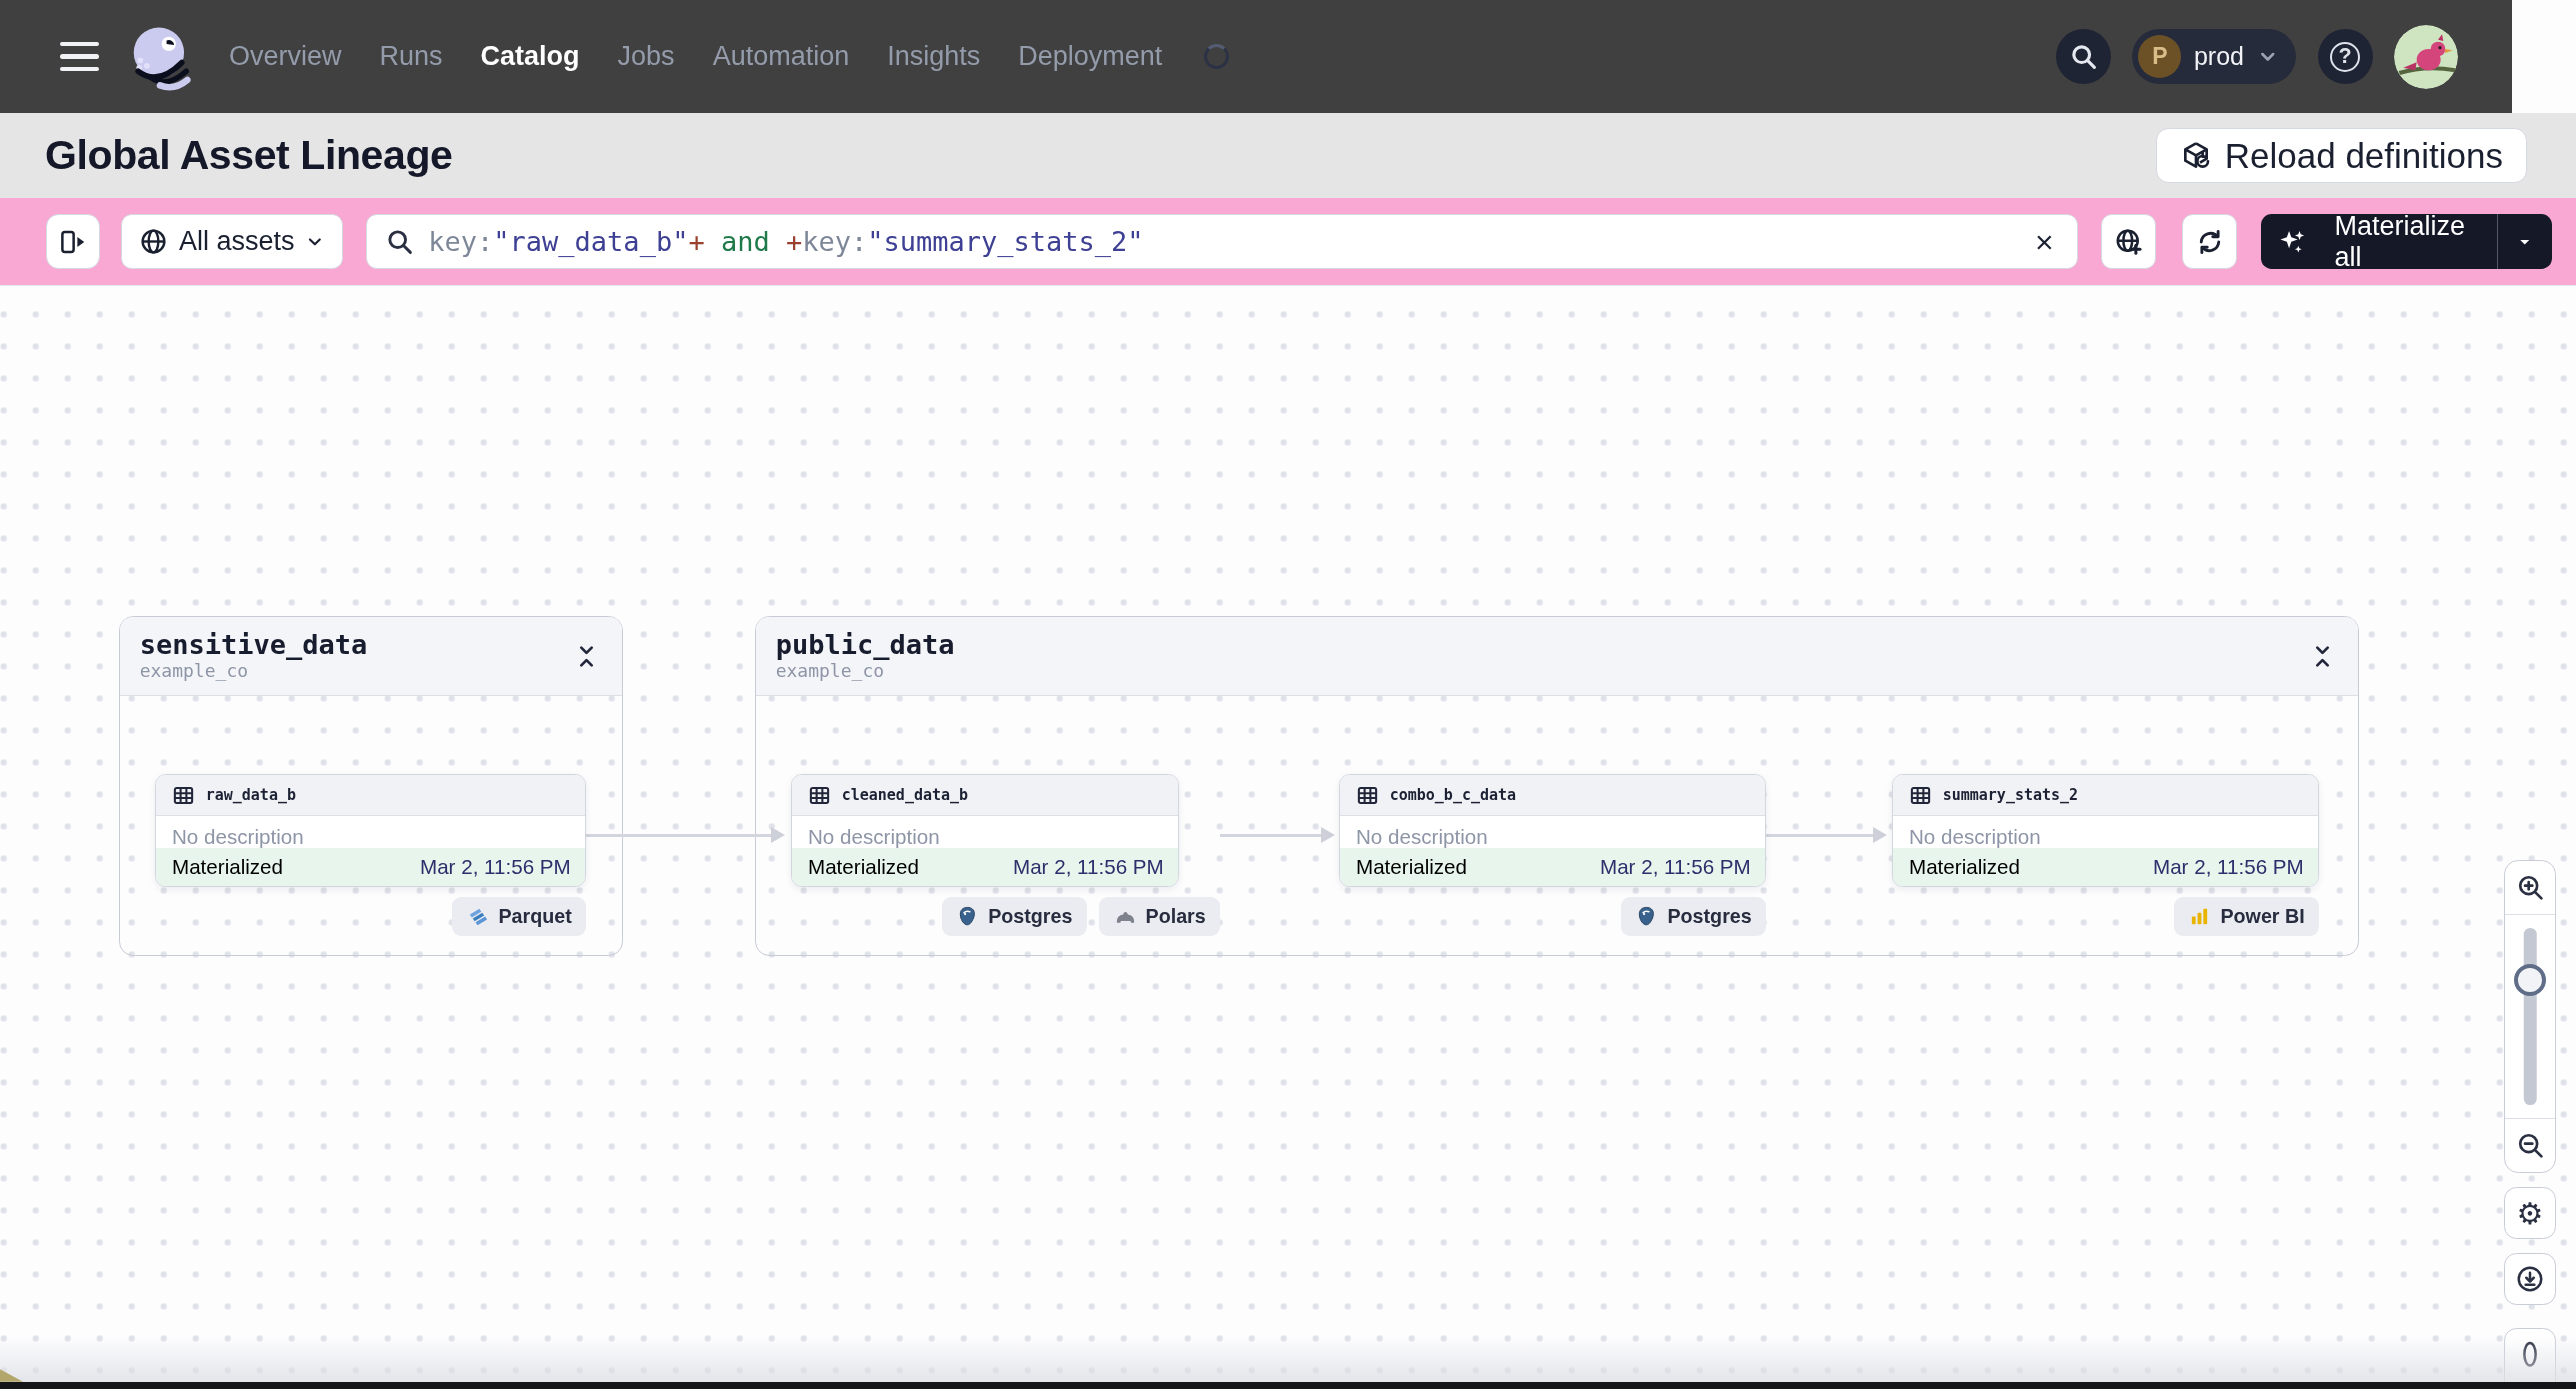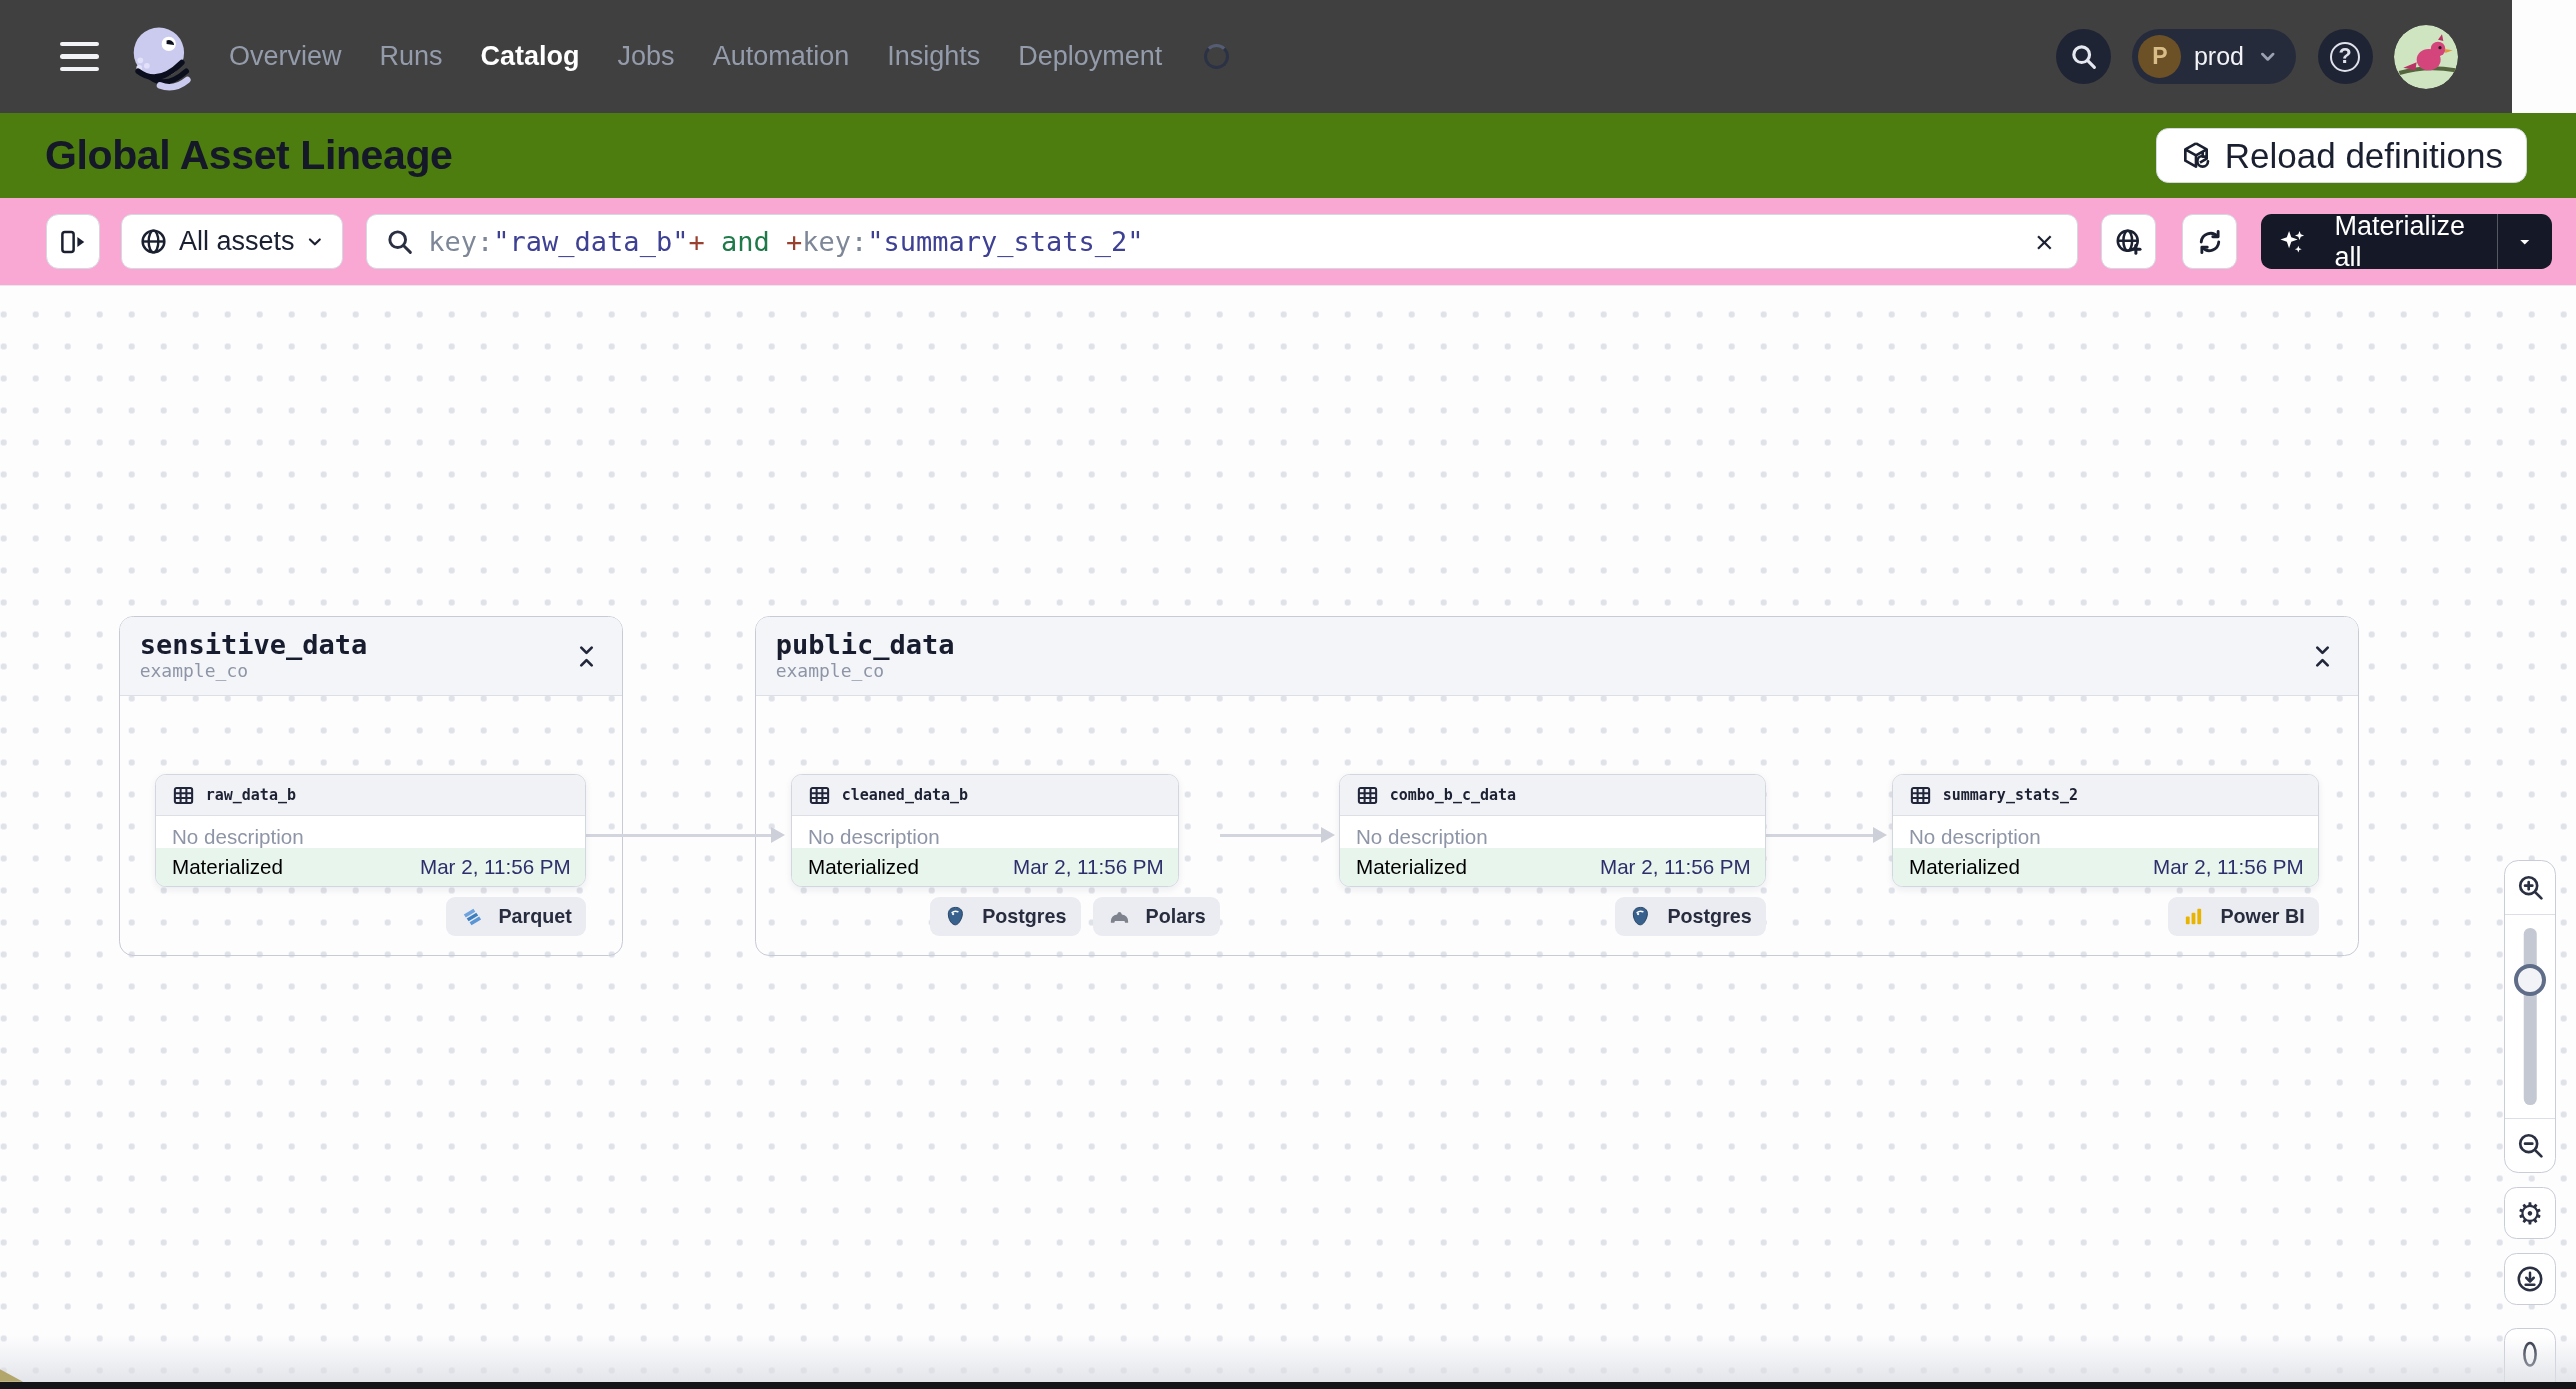--- a/index.html
+++ b/index.html
@@ -19,21 +19,21 @@
   .nav-spinner { width:25px; height:25px; border-radius:50%; border:3.6px solid #2c3245; border-top-color:#555d75; margin-left:3.6px; }
   .nav-right { margin-left:auto; display:flex; align-items:center; gap:21.5px; }
   .circle-btn { width:55px; height:55px; border-radius:50%; background:#1f2435; display:flex; align-items:center; justify-content:center; cursor:pointer; }
   .env-chip { height:55px; border-radius:28px; background:#262b3c; display:flex; align-items:center; gap:12.5px; padding:0 18px 0 6.3px; cursor:pointer; }
   .env-avatar { width:43px; height:43px; border-radius:50%; background:#6d5126; color:#d8bd88; font-size:23px; font-weight:700; display:flex; align-items:center; justify-content:center; }
   .env-name { color:#f2f3f6; font-size:25px; font-weight:500; }
   .help-circle { width:30px; height:30px; border-radius:50%; border:2.7px solid #dfe2ea; color:#dfe2ea; font-size:21.5px; font-weight:700; display:flex; align-items:center; justify-content:center; }
   .user-avatar { width:64px; height:64px; border-radius:50%; overflow:hidden; cursor:pointer; }
 
   
-  .page-header { position:absolute; top:113px; left:0; width:2576px; height:86px; background:#4d7c0f;
+  .page-header { position:absolute; top:113px; left:0; width:2576px; height:86px; background:#e5e5e5;
                  border-bottom:1.8px solid #e3e5ea; display:flex; align-items:center; padding:0 49px 0 45px; z-index:40; }
   .page-title { font-size:41px; font-weight:600; color:#141829; letter-spacing:-0.4px; }
   .btn-outline { background:#ffffff; border:1.8px solid #d4d8e0; border-radius:12.5px; display:flex; align-items:center; justify-content:center; gap:12.5px; cursor:pointer; color:#1a2030; }
   .reload-btn { margin-left:auto; height:55px; padding:0 23px; font-size:35px; font-weight:500; }
 
   
   .toolbar { position:absolute; top:198px; left:0; width:2576px; height:88px; background:#f9a8d4;
              border-bottom:1.8px solid #e6e8ed; z-index:40; }
   .toolbar > * { position:absolute; top:16px; height:55px; }
   .tb-toggle { left:46px; width:54px; }
@@ -63,21 +63,21 @@
                 box-shadow:0 2.7px 7.2px rgba(20,24,39,0.07); z-index:3; cursor:pointer; overflow:hidden; display:flex; flex-direction:column; }
   .node-header { height:41px; background:#f1f2f6; border-bottom:1.8px solid #dcdfe6; display:flex; align-items:center; gap:10.7px; padding:0 16px; }
   .node-name { font-size:15px; font-weight:700; color:#1c2133; }
   .node-body { height:32px; display:flex; align-items:center; padding:0 16px; }
   .node-desc { font-size:20.6px; color:#8d95a6;margin-top:10px; }
   .node-footer { flex:1; background:#e7f5ec; display:flex; align-items:center; justify-content:space-between; padding:0 14.3px 0 16px; }
   .node-status { font-size:20.6px; color:#000000; }
   .node-time { font-size:20.6px; color:#2c2f6b; }
 
   .badge-row { position:absolute; top:611px; height:39px; display:flex; justify-content:flex-end; gap:12.5px; z-index:3; }
-  .badge { height:39px; background:#ebecf1; border-radius:9px; display:flex; align-items:center; gap:15px; padding:0 14.3px; cursor:pointer; }
+  .badge { height:39px; background:#ebecf1; border-radius:9px; display:flex; align-items:center; gap:9px; padding:0 14.3px; cursor:pointer; }
   .badge span { font-size:19.7px; font-weight:700; color:#272c3e; }
 
   .edge { position:absolute; top:548px; height:2.7px; background:#d2d5dd; z-index:2; }
   .edge::after { content:""; position:absolute; right:-13.4px; top:-7.2px; width:0; height:0;
                  border-top:8px solid transparent; border-bottom:8px solid transparent; border-left:14.3px solid #cdd0d9; }
 
   
   .zoom-panel { position:absolute; left:2504px; top:860px; width:52px; height:313px; background:#fff;
                 border:1.8px solid #c9cdd7; border-radius:14.3px; z-index:20; display:flex; flex-direction:column; }
   .zoom-btn { height:54px; display:flex; align-items:center; justify-content:center; cursor:pointer; }

